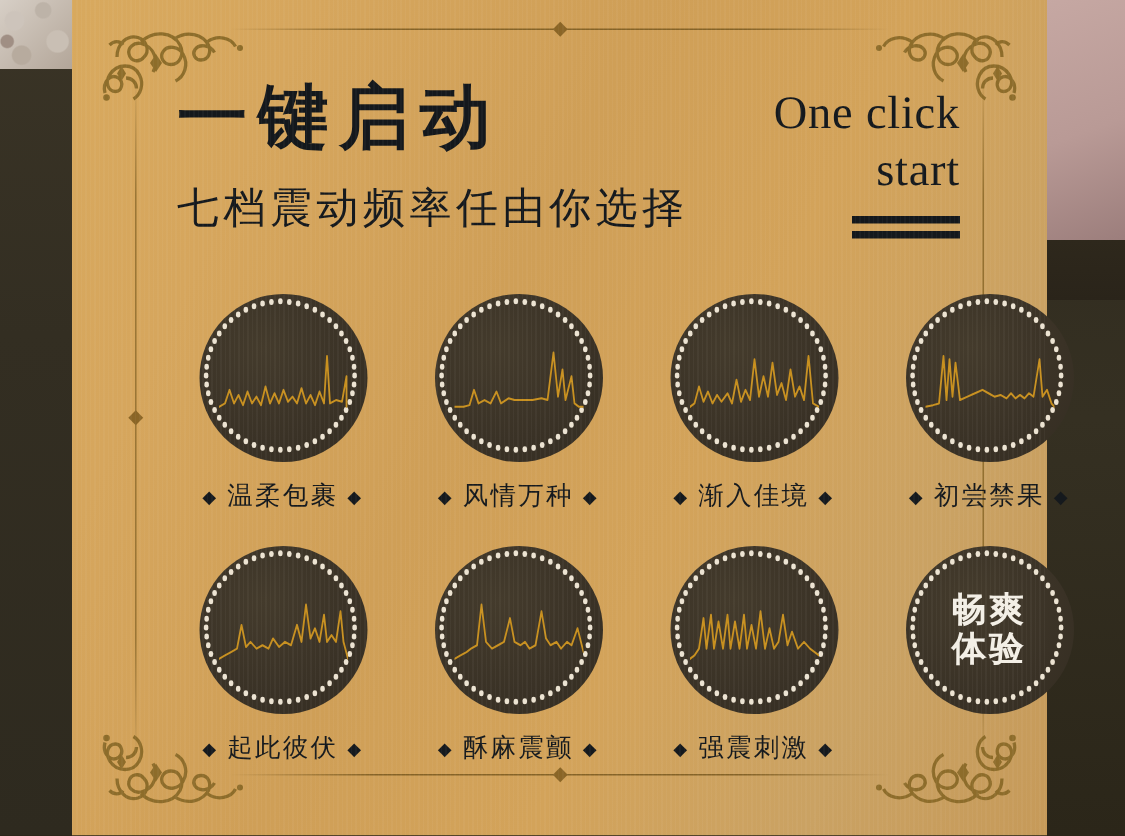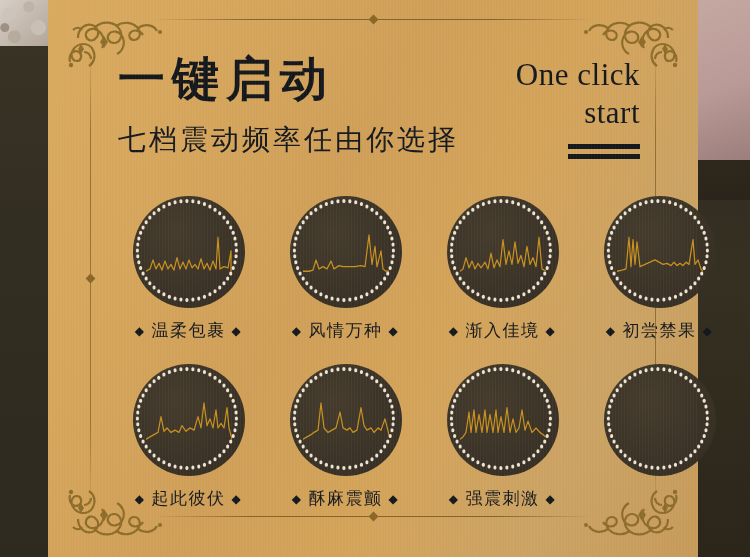--- a/index.html
+++ b/index.html
@@ -723,20 +723,24 @@
               <i style="transform: translate(-45.4301px, -24.6038px);"></i>
               <i style="transform: translate(-42.3377px, -29.7192px);"></i>
               <i style="transform: translate(-38.6513px, -34.4246px);"></i>
               <i style="transform: translate(-34.4246px, -38.6513px);"></i>
               <i style="transform: translate(-29.7192px, -42.3377px);"></i>
               <i style="transform: translate(-24.6038px, -45.4301px);"></i>
               <i style="transform: translate(-19.1529px, -47.8833px);"></i>
               <i style="transform: translate(-13.4461px, -49.6616px);"></i>
               <i style="transform: translate(-7.56657px, -50.7391px);"></i>
             </div>
+            <div class="disc-text">
+              <div>畅爽</div>
+              <div>体验</div>
+            </div>
           </div>
           <div class="label empty">
             <span class="dia">◆</span>
             <span></span>
             <span class="dia">◆</span>
           </div>
         </div>
       </div>
 
   </div>

